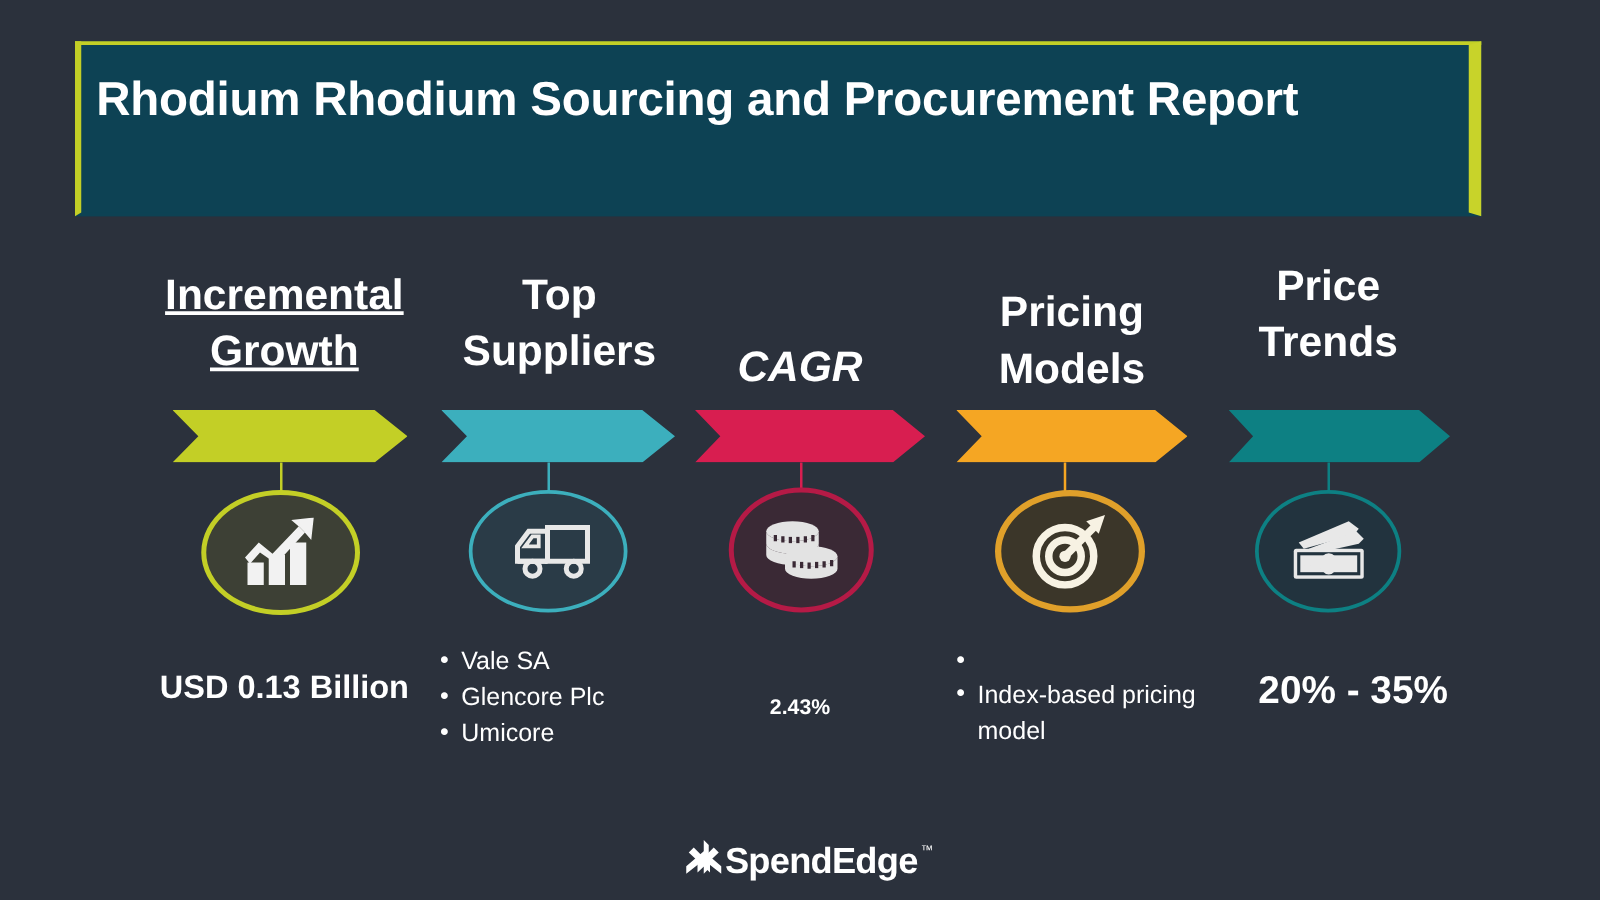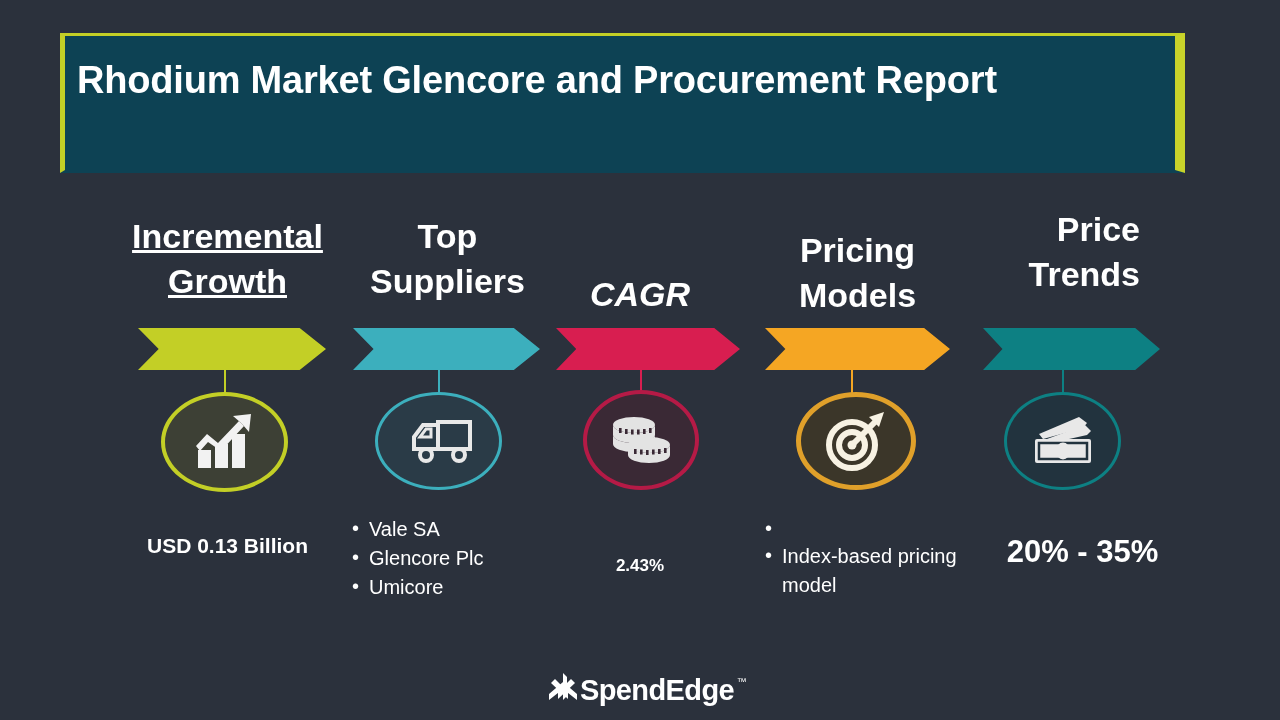--- a/index.html
+++ b/index.html
@@ -64,21 +64,21 @@
     display:flex;
     align-items:center;
     justify-content:center;
   }
   .circle svg{ display:block; }
 
   
   .value{
     position:absolute;
     text-align:center;
-    font-size:21px;
+    font-size:26px;
     font-weight:bold;
     color:#ffffff;
     white-space:nowrap;
   }
 
   .bullets{ position:absolute; }
   .bullet-row{
     display:flex;
     align-items:flex-start;
     font-size:20px;
@@ -113,21 +113,21 @@
     position:absolute;
     top:2px; right:-12px;
     font-size:10px;
     font-weight:normal;
   }
 </style>
 </head>
 <body>
 
 <div id="title-block">
-  <div id="title-text">Rhodium Market Glencore and Procurement Report</div>
+  <div id="title-text">Rhodium Rhodium Sourcing and Procurement Report</div>
 </div>
 
 <div class="col">
 
   <div class="col-head" style="left:100px; top:214px; width:255px;text-decoration:underline;">Incremental
 Growth</div>
 
   <div class="banner" style="left:138px; top:328px; width:188px; background:#c3cf26;"></div>
 
   <div class="stem" style="left:224px; top:370px; height:32px; background:#c3cf26;"></div>
@@ -262,21 +262,21 @@
     </div>
     <div class="bullet-row">
       <span class="bullet-dot">•</span>
       <span>Index-based pricing model</span>
     </div>
   </div>
 </div>
 
 <div class="col">
 
-  <div class="col-head" style="left:985px; top:207px; width:155px;text-align:right;">Price
+  <div class="col-head" style="left:985px; top:207px; width:155px;">Price
 Trends</div>
 
   <div class="banner" style="left:983px; top:328px; width:177px; background:#0d8083;"></div>
 
   <div class="stem" style="left:1062px; top:370px; height:32px; background:#0d8083;"></div>
 
   <div class="circle" style="left:1004px; top:392px; width:117px; height:98px; background:#22333e; border:3px solid #0d8083;">
     <span>
       <svg width="68" height="52" viewBox="0 0 68 52" fill="#e8e8e8">
 

